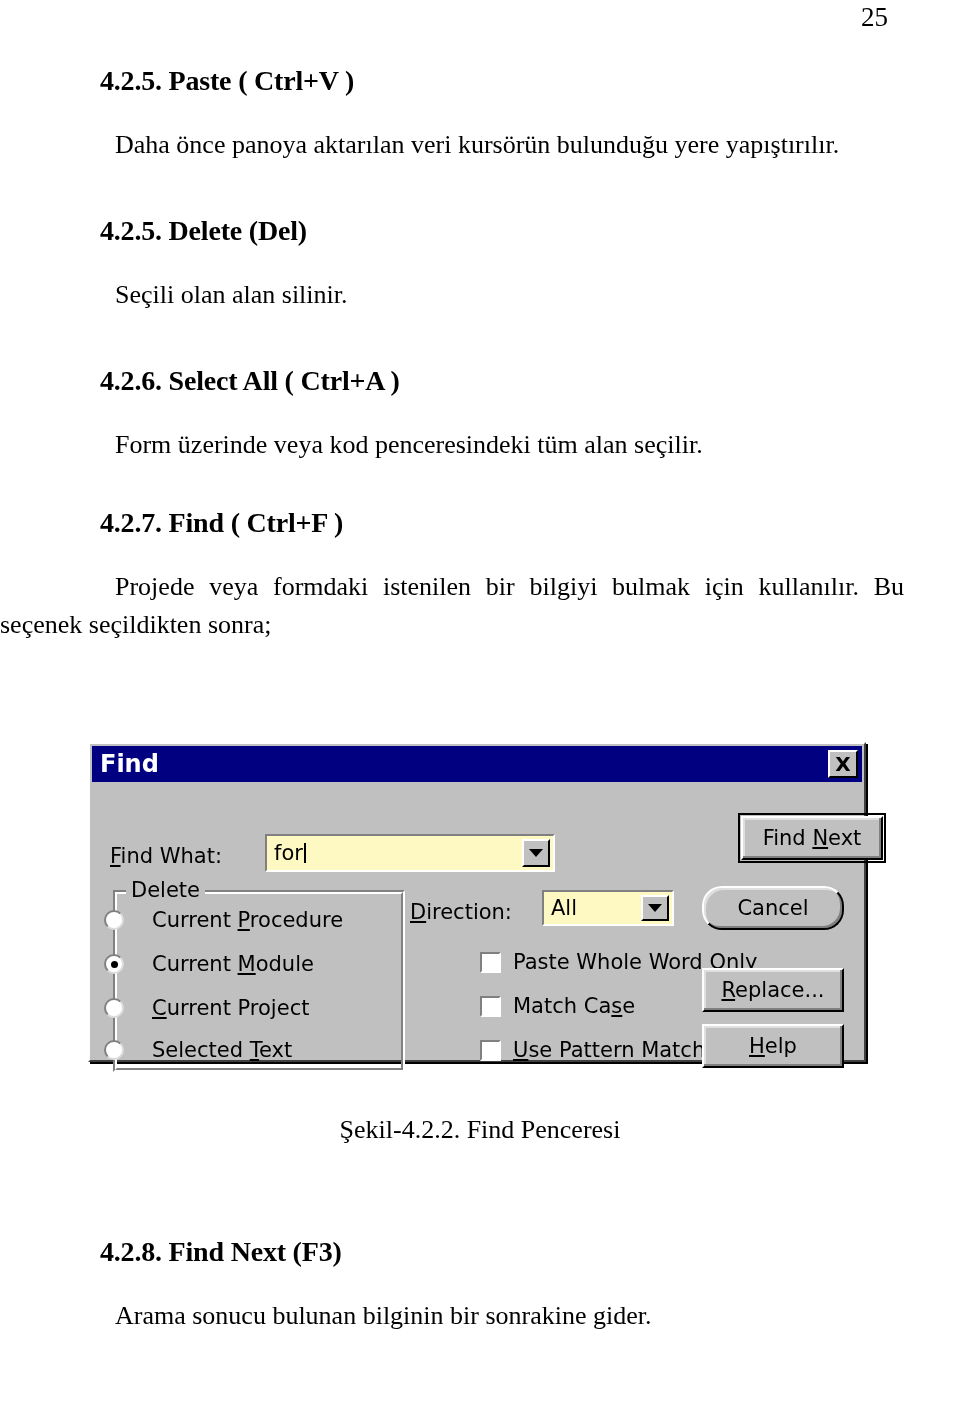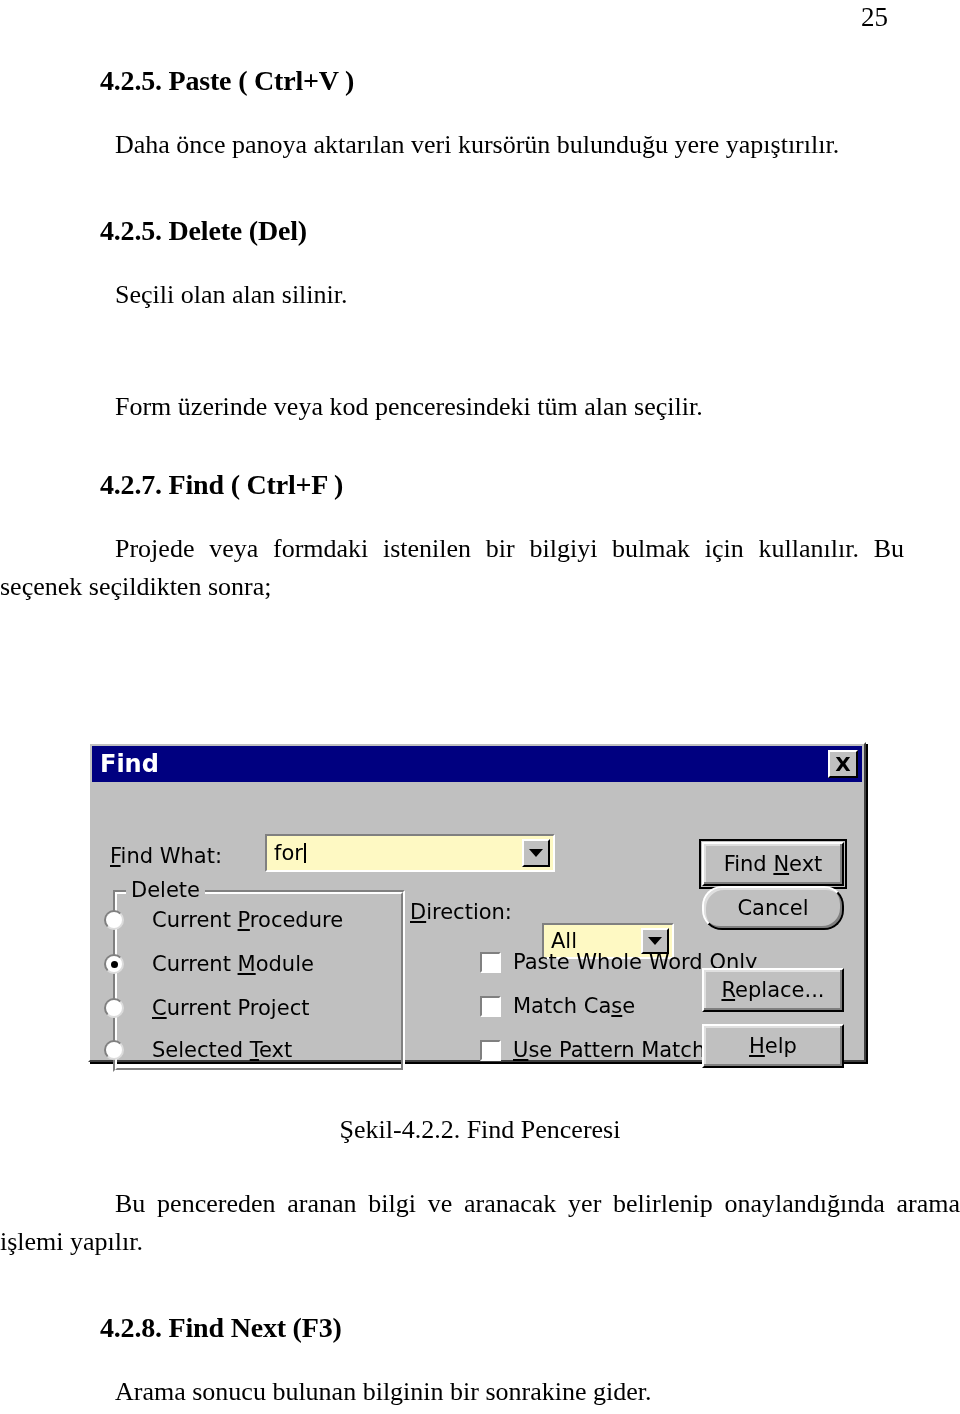--- a/index.html
+++ b/index.html
@@ -182,21 +182,20 @@
     left: 175px;
     top: 52px;
     width: 290px;
     height: 38px;
   }
   #direction-combo {
     left: 452px;
     top: 108px;
     width: 132px;
     height: 36px;
-    margin-top: 33px;
   }
 
   
   .groupbox {
     position: absolute;
     left: 23px;
     top: 108px;
     width: 292px;
     height: 182px;
     border-top: 2px solid #808080;
@@ -296,21 +295,21 @@
     font-size: 21px;
     color: #000000;
     font-family: "DejaVu Sans", "Liberation Sans", sans-serif;
     box-shadow: inset -2px -2px 0 0 #808080, inset 2px 2px 0 0 #dfdfdf;
   }
   .btn.default {
     outline: 2px solid #000000;
     outline-offset: 1px;
   }
   .btn u { text-decoration: underline; }
-  #btn-find-next { top: 60px; }
+  #btn-find-next { top: 34px; margin-left: 39px; }
   #btn-cancel    { top: 104px; border-radius: 20px; }
   #btn-replace   { top: 186px; }
   #btn-help      { top: 242px; }
 
   .caption {
     position: absolute;
     left: 0;
     top: 1113px;
     width: 960px;
     text-align: center;
@@ -337,20 +336,21 @@
   <p class="body-par">Daha önce panoya aktarılan veri kursörün bulunduğu yere yapıştırılır.</p>
 
   <div class="spacer-lg"></div>
 
   <h2 class="heading">4.2.5. Delete (Del)</h2>
   <div class="spacer-sm"></div>
   <p class="body-par no-just">Seçili olan alan silinir.</p>
 
   <div class="spacer-lg"></div>
 
+  <h2 class="heading">4.2.6. Select All ( Ctrl+A )</h2>
   <div class="spacer-sm"></div>
   <p class="body-par no-just">Form üzerinde veya kod penceresindeki tüm alan seçilir.</p>
 
   <div class="spacer-md"></div>
 
   <h2 class="heading">4.2.7. Find ( Ctrl+F )</h2>
   <div class="spacer-sm"></div>
   <p class="body-par">Projede veya formdaki istenilen bir bilgiyi bulmak için kullanılır. Bu seçenek seçildikten sonra;</p>
 
 </div>
@@ -442,18 +442,17 @@
     <div class="btn" id="btn-help">
       <span><span></span><u>H</u><span>elp</span></span>
     </div>
 
   </div>
 </div>
 
 <div class="caption">Şekil-4.2.2. Find Penceresi</div>
 
 <div class="tail">
-  <p class="body-par">Bu pencereden aranan bilgi ve aranacak yer belirlenip onaylandığında arama işlemi yapılır.</p>
   <div class="spacer-lg"></div>
   <h2 class="heading">4.2.8. Find Next (F3)</h2>
   <div class="spacer-sm"></div>
   <p class="body-par no-just">Arama sonucu bulunan bilginin bir sonrakine gider.</p>
 </div>
 
 </body></html>

